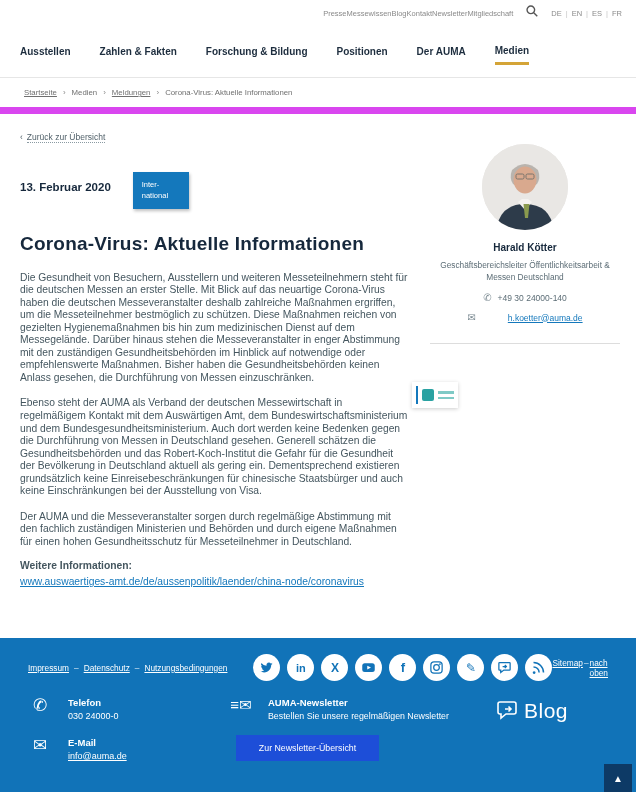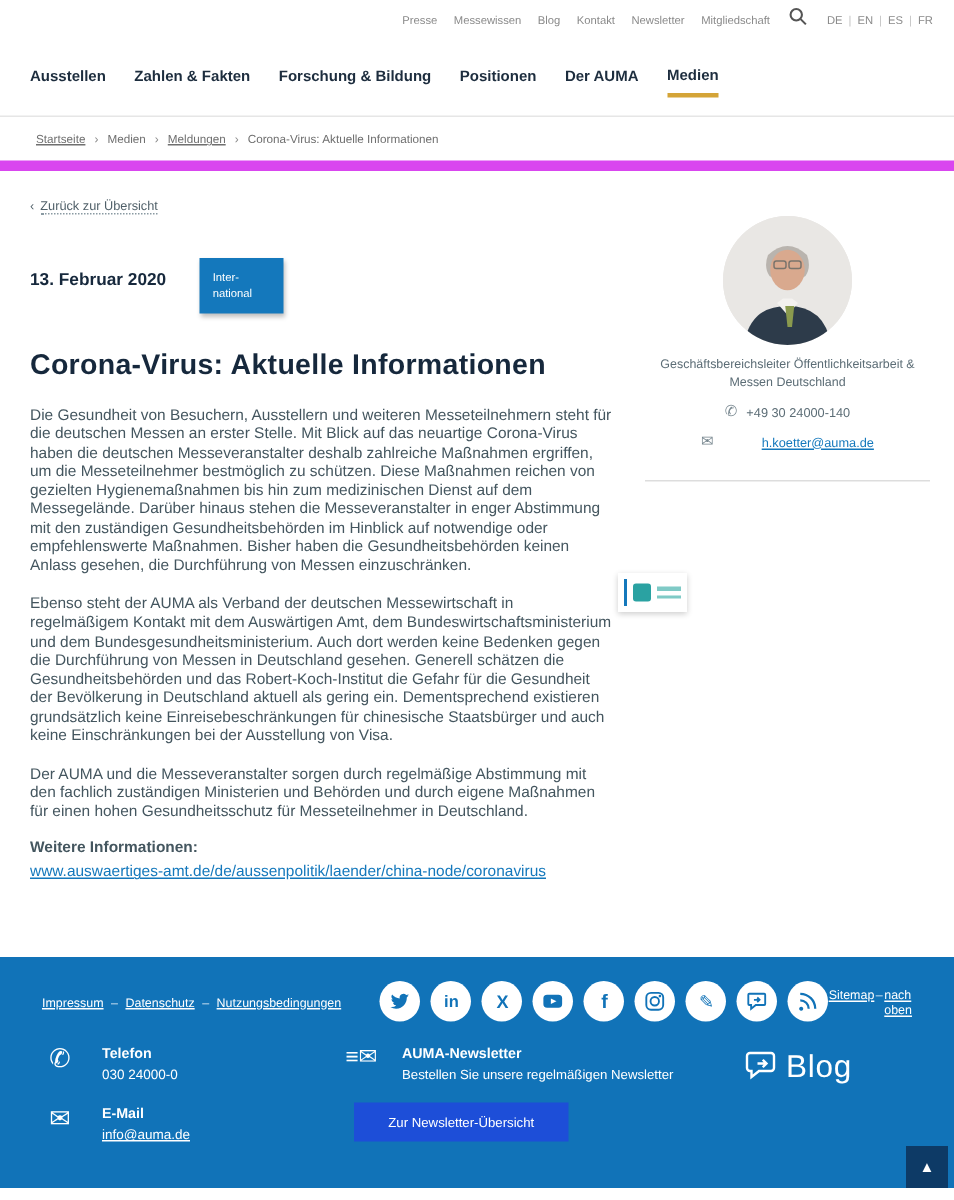--- a/index.html
+++ b/index.html
@@ -2,41 +2,41 @@
 <html lang="de"><head>
 <meta charset="utf-8">
 <style>
   * { margin:0; padding:0; box-sizing:border-box; }
   html,body { background:#fff; }
   body { font-family:"Liberation Sans","DejaVu Sans",sans-serif; }
   .page { position:relative; width:636px; height:800px; margin:0 auto; background:#fff; overflow:hidden; }
 
   
   .topbar { height:26px; display:flex; align-items:center; justify-content:flex-end; padding-right:14px; gap:12px; }
-  .topbar .tlinks { display:flex; gap:11px; }
+  .topbar .tlinks { display:flex; }
   .topbar .tlink { font-size:7.5px; color:#8a8a8a; cursor:pointer; }
   .searchbtn { display:flex; align-items:center; }
   .langs { display:flex; gap:4px; align-items:center; }
   .lang { font-size:7.5px; color:#8a8a8a; cursor:pointer; }
   .lang-sep { font-size:7.5px; color:#c5c5c5; }
 
   
   .header { height:52px; display:flex; align-items:center; justify-content:space-between; padding:0 16px 0 20px; border-bottom:1px solid #e6e6e6; }
   .brand { display:flex; align-items:center; gap:6px; cursor:pointer; }
   .logo-mark { position:relative; width:58px; height:46px; }
   .lm { position:absolute; width:0; height:0; }
   .lm-gold { left:11px; top:2px; border-left:16px solid #d4a437; border-bottom:14px solid transparent; }
   .lm-blk1 { left:11px; top:0; border-top:20px solid #141414; border-left:22px solid transparent; transform:skewX(-8deg); }
   .lm-blk2 { left:24px; top:10px; border-right:20px solid #141414; border-top:14px solid transparent; border-bottom:14px solid transparent; }
   .lm-blk3 { left:8px; top:22px; border-bottom:22px solid #141414; border-right:20px solid transparent; }
   .lm-white { left:2px; top:15px; width:15px; height:15px; border:1.5px solid #9a9a9a; background:#fff; }
   .lm-blue { left:38px; top:15px; width:20px; height:16px; background:#1478bc; }
   .logo-text { font-size:21px; font-weight:bold; color:#2a5775; letter-spacing:.5px; }
   .logo-text .uscore { color:#d4a437; }
-  .mainnav { display:flex; gap:19px; align-items:center; }
+  .mainnav { display:flex; gap:29px; align-items:center; }
   .nav-item { font-size:10px; font-weight:bold; color:#1d2d3e; cursor:pointer; padding:6px 0; }
   .nav-item.active { border-bottom:3px solid #d4a437; }
 
   
   .breadcrumb { display:flex; align-items:center; gap:6px; padding:10px 0 10px 24px; border-bottom:7px solid #d946ef; }
   .bc-item { font-size:7.8px; color:#6f6f6f; }
   .bc-item.link { text-decoration:underline; cursor:pointer; color:#6f6f6f; }
   .bc-sep { font-size:8px; color:#8a8a8a; }
 
   
@@ -185,20 +185,21 @@
           <rect width="86" height="86" fill="#e9e7e4"></rect>
           <path d="M30 26 q13 -12 26 0 q3 8 -1 14 q-12 8 -24 0 q-4 -6 -1 -14z" fill="#b9b4ae"></path>
           <ellipse cx="43" cy="36" rx="11.5" ry="13.5" fill="#d9a98e"></ellipse>
           <path d="M14 86 q4 -26 29 -26 q25 0 29 26z" fill="#2d3b4a"></path>
           <path d="M36 58 l7 8 l7 -8 l-4 -3 l-6 0z" fill="#f4f2ef"></path>
           <path d="M41.5 60 l1.5 14 l3 0 l1.5 -14z" fill="#8a9a4e"></path>
           <rect x="34" y="30" width="8" height="5" rx="1.5" fill="none" stroke="#7a746c" stroke-width="1"></rect>
           <rect x="44" y="30" width="8" height="5" rx="1.5" fill="none" stroke="#7a746c" stroke-width="1"></rect>
         </svg>
       </div>
+      <div class="contact-name">Harald Kötter</div>
       <div class="contact-role">Geschäftsbereichsleiter Öffentlichkeitsarbeit &amp; Messen Deutschland</div>
       <div class="contact-line">
         <span class="cicon">✆</span>
         <span>+49 30 24000-140</span>
       </div>
       <div class="contact-line">
         <span class="cicon">✉</span>
         <span class="mail">h.koetter@auma.de</span>
       </div>
       <hr class="side-divider">

